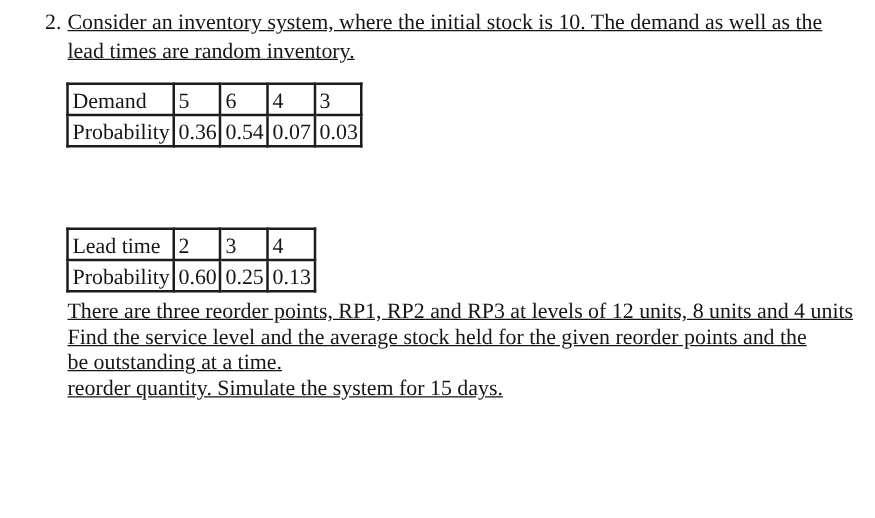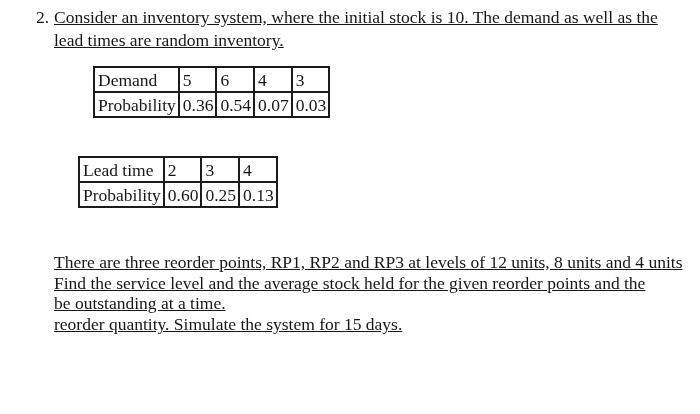--- a/index.html
+++ b/index.html
@@ -31,26 +31,26 @@
     .doc-table td {
       border: 2px solid #1c1c1c;
       font-size: 17.5px;
       line-height: 22px;
       height: 23px;
       padding: 0 2px 0 3px;
       vertical-align: middle;
       white-space: nowrap;
       overflow: hidden;
     }
-    #demand-table { left: 53px; top: 66px; margin-left: 40px; }
-    #leadtime-table { left: 53px; top: 156px; margin-left: 25px; }
+    #demand-table { left: 53px; top: 66px; }
+    #leadtime-table { left: 53px; top: 182px; }
     .body-text {
       position: absolute;
       left: 54px;
-      top: 252px;
+      top: 238px;
       font-size: 17.5px;
       line-height: 20.7px;
     }
   </style>
 </head>
 <body>
 
 <div class="page">
 
   <div class="intro">

